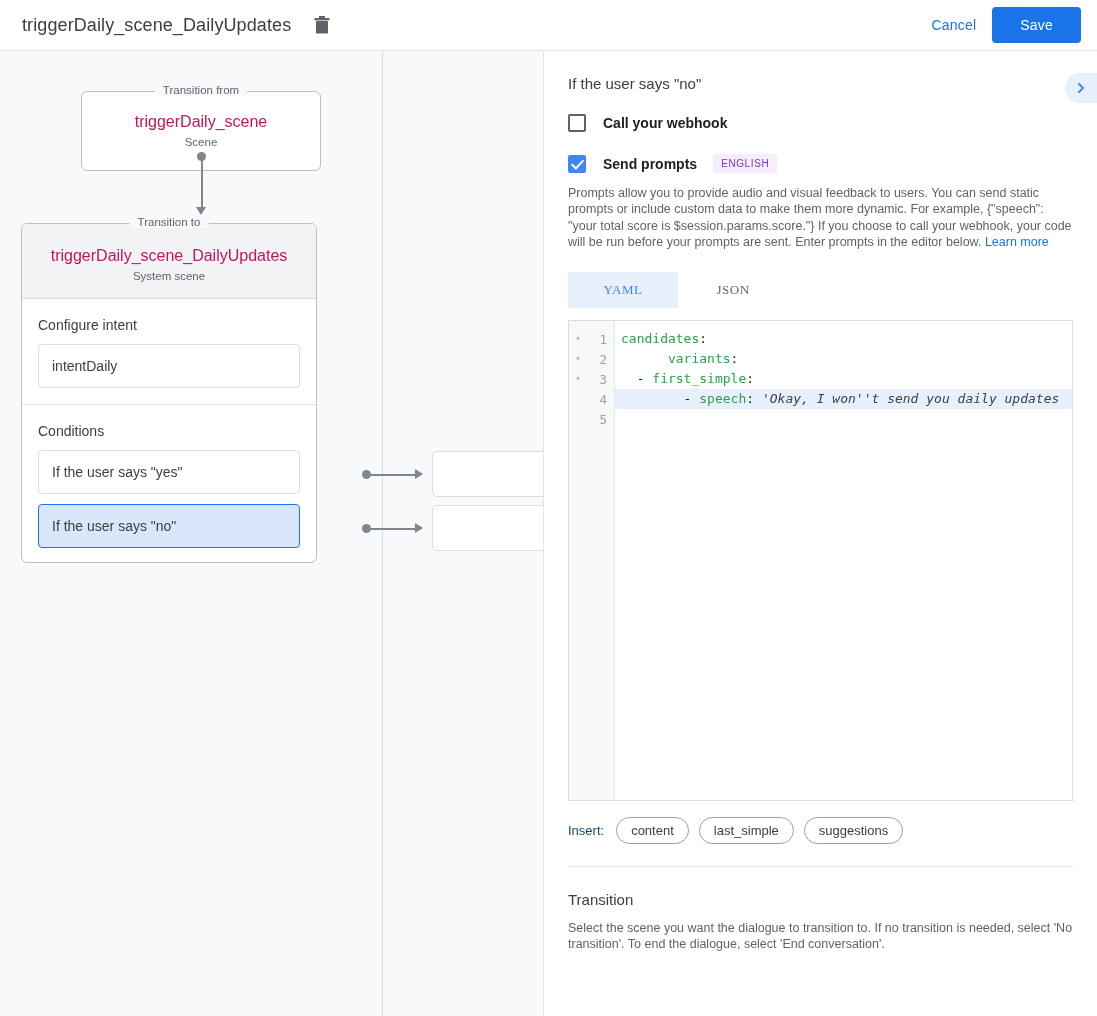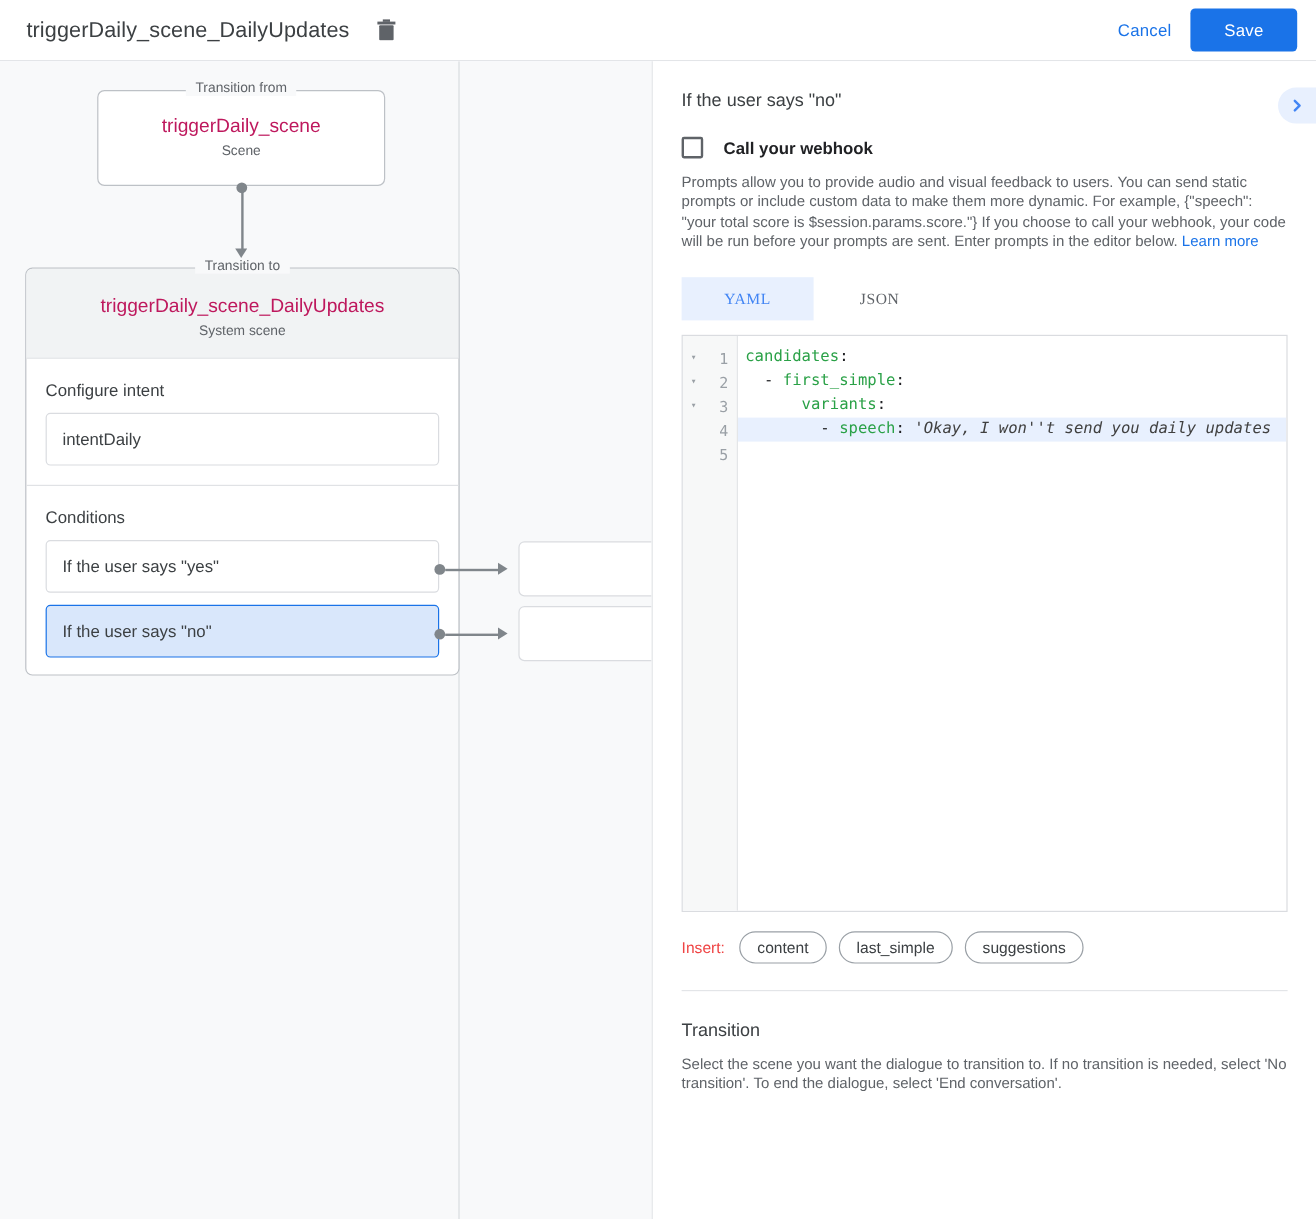--- a/index.html
+++ b/index.html
@@ -102,27 +102,27 @@
     color: #be185d;
   }
   .node-sub {
     text-align: center;
     font-size: 11.5px;
     color: #5f6368;
     margin-top: 5px;
   }
 
   #node-from {
-    left: 81px; top: 24px;
+    left: 81px; top: 40px;
     width: 240px; height: 80px;
     padding-top: 21px;
   }
   #node-to {
     left: 21px; top: 172px;
-    width: 362px; height: 340px;
+    width: 296px; height: 340px;
     padding: 0;
     background: #ffffff;
   }
   #node-to .to-header {
     background: #f1f3f4;
     border-radius: 5px 5px 0 0;
     padding: 23px 0 16px 0;
     border-bottom: 1px solid #dadce0;
   }
 
@@ -370,21 +370,21 @@
   .cline.hl { background: #e8f0fe; }
   .k { color: #2aa147; }
   .p { color: #202124; }
   .s { color: #404040; font-style: italic; }
 
   .insert-row {
     display: flex; align-items: center;
     margin-top: 16px;
     gap: 10px;
   }
-  .insert-label { font-size: 13px; color: #ef4444; margin-right: 2px; }
+  .insert-label { font-size: 13px; color: #0c4a6e; margin-right: 2px; }
   .chip {
     border: 1px solid #9aa0a6;
     border-radius: 15px;
     padding: 5px 14px;
     font-size: 13px;
     color: #3c4043;
     background: #ffffff;
     cursor: pointer;
     font-family: inherit;
   }
@@ -492,20 +492,25 @@
     </div>
   </div>
 
   <div class="panel-body">
 
     <div class="check-row">
       <div class="cbox"></div>
       <div class="check-label">Call your webhook</div>
     </div>
 
+    <div class="check-row">
+      <div class="cbox checked"></div>
+      <div class="check-label">Send prompts</div>
+      <div class="lang-badge">ENGLISH</div>
+    </div>
 
     <div class="help-text">
       <span>Prompts allow you to provide audio and visual feedback to users. You can send static prompts or include custom data to make them more dynamic. For example, {"speech": "your total score is $session.params.score."} If you choose to call your webhook, your code will be run before your prompts are sent. Enter prompts in the editor below.</span>
       <a class="help-link">Learn more</a>
     </div>
 
     <div class="tabs">
       <div class="tab active">YAML</div>
       <div class="tab">JSON</div>
     </div>
@@ -528,22 +533,22 @@
             <span class="fold"></span>
             <span class="gnum">4</span>
           </div>
           <div class="gline">
             <span class="fold"></span>
             <span class="gnum">5</span>
           </div>
         </div>
       <div class="code" id="code">
           <div class="cline"><span class="k">candidates</span><span class="p">:</span></div>
+          <div class="cline"><span class="p">      </span><span class="k">variants</span><span class="p">:</span></div>
           <div class="cline"><span class="p">  - </span><span class="k">first_simple</span><span class="p">:</span></div>
-          <div class="cline"><span class="p">      </span><span class="k">variants</span><span class="p">:</span></div>
           <div class="cline hl"><span class="p">        - </span><span class="k">speech</span><span class="p">: </span><span class="s">'Okay, I won''t send you daily updates</span></div>
           <div class="cline"></div>
         </div>
     </div>
 
     <div class="insert-row">
       <div class="insert-label">Insert:</div>
       <button class="chip">content</button>
       <button class="chip">last_simple</button>
       <button class="chip">suggestions</button>

